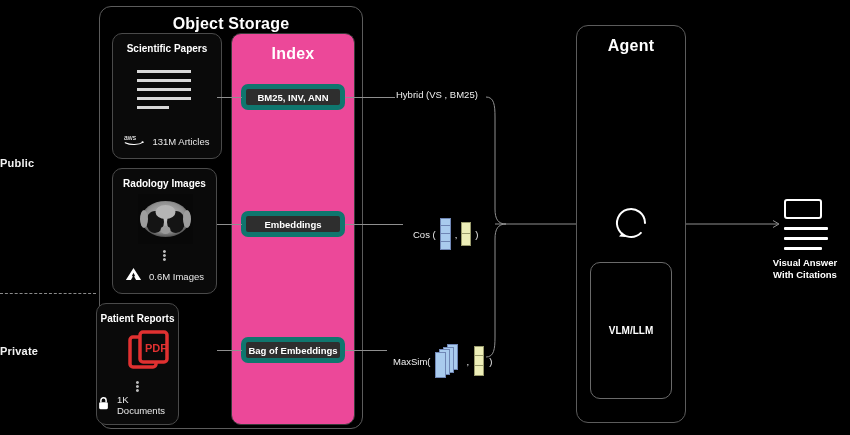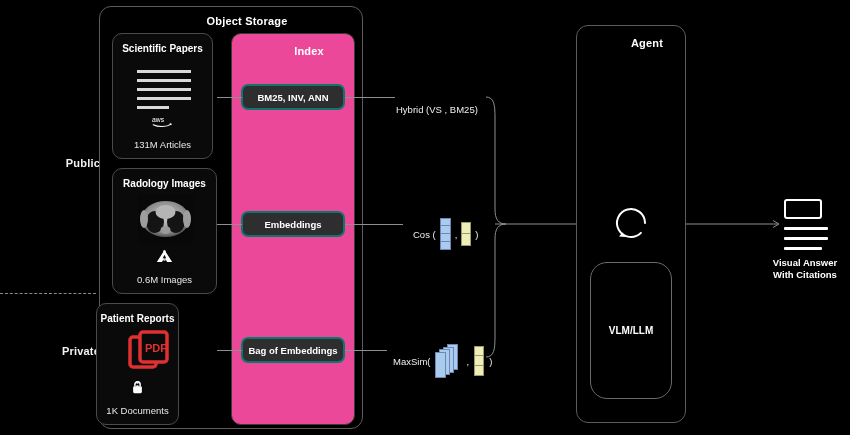--- a/index.html
+++ b/index.html
@@ -9,62 +9,62 @@
     font-family: "Liberation Sans", sans-serif;
     overflow: hidden;
   }
   #stage { position: relative; width: 850px; height: 435px; background: #000; }
 
   .abs { position: absolute; }
 
   
   .zone-label {
     color: #f2f2f2; font-size: 11px; font-weight: bold;
-    letter-spacing: .2px; text-align: right; width: 100px;
+    letter-spacing: .2px; text-align: left; width: 100px;
   }
   .zone-divider {
     left: 0; top: 293px; width: 96px; height: 0;
     border-top: 1px dashed #8a8a8a;
   }
 
   
   .panel {
     border: 1px solid #5c5c5c; border-radius: 12px; background: #000;
   }
   .panel-title {
-    position: absolute; top: 8px; left: 16px; width: 100%;
-    text-align: center; color: #fff; font-size: 11px; font-weight: bold;
+    position: absolute; top: 8px; left: 0; width: 100%;
+    text-align: center; color: #fff; font-size: 16px; font-weight: bold;
     letter-spacing: .2px;
   }
 
   
   .card {
     border: 1px solid #4a4a4a; border-radius: 10px; background: #0a0a0a;
   }
   .card-title {
     position: absolute; top: 9px; left: 0; width: 100%;
     text-align: center; color: #fff; font-size: 10px; font-weight: bold;
   }
   .card-foot {
     position: absolute; bottom: 8px; left: 0; width: 100%;
-    display: flex; align-items: center; justify-content: center; gap: 7px; flex-direction: column;
+    display: flex; align-items: center; justify-content: center; gap: 7px;
   }
   .card-foot-text { color: #e8e8e8; font-size: 9.5px; }
   .vdots {
     position: absolute; left: 0; width: 100%; text-align: center;
     color: #bdbdbd; font-size: 11px; line-height: 4px; letter-spacing: 0;
   }
   .vdots span { display: block; }
 
   
   .index-panel {
     border-radius: 10px; background: #ec4899; border: 1px solid #3a3a3a;
   }
   .pill {
-    position: absolute; border: 2px solid #0f766e; border-radius: 7px;
+    position: absolute; border: 5px solid #0f766e; border-radius: 7px;
     background: #2e2e2e; display: flex; align-items: center;
     justify-content: center; color: #fff; font-size: 9.5px; font-weight: bold;
   }
 
   
   .hline { background: #8f8f8f; height: 1px; }
   .formula {
     color: #efefef; font-size: 9.5px; white-space: nowrap;
     display: flex; align-items: center; gap: 2px;
   }
@@ -103,21 +103,21 @@
 <div id="stage">
 
   <div class="abs zone-label" style="left:0; top:157px;">Public</div>
   <div class="abs zone-divider"></div>
   <div class="abs zone-label" style="left:0; top:345px;">Private</div>
 
   <div class="abs panel" style="left:99px; top:6px; width:264px; height:423px;">
     <div class="panel-title">Object Storage</div>
   </div>
 
-  <div class="abs card" style="left:112px; top:33px; width:101px; height:126px;">
+  <div class="abs card" style="left:112px; top:33px; width:110px; height:126px;">
     <div class="card-title">Scientific Papers</div>
 
     <div class="abs" style="left:24px; top:36px;">
       <div style="width:54px;height:3px;background:#d9d9d9;margin-bottom:6px;"></div>
       <div style="width:54px;height:3px;background:#d9d9d9;margin-bottom:6px;"></div>
       <div style="width:54px;height:3px;background:#d9d9d9;margin-bottom:6px;"></div>
       <div style="width:54px;height:3px;background:#d9d9d9;margin-bottom:6px;"></div>
       <div style="width:32px;height:3px;background:#d9d9d9;"></div>
     </div>
     <div class="card-foot">
@@ -205,21 +205,21 @@
 
   <div class="abs hline" style="left:217px; top:97px; width:25px;"></div>
   <div class="abs hline" style="left:217px; top:224px; width:25px;"></div>
   <div class="abs hline" style="left:217px; top:350px; width:25px;"></div>
 
   <div class="abs hline" style="left:345px; top:97px; width:50px;"></div>
   <div class="abs hline" style="left:345px; top:224px; width:58px;"></div>
   <div class="abs hline" style="left:345px; top:350px; width:42px;"></div>
 
 
-  <div class="abs formula" style="left:396px; top:104px;">
+  <div class="abs formula" style="left:396px; top:89px;">
     <span>Hybrid (VS , BM25)</span>
   </div>
 
   <div class="abs formula" style="left:413px; top:218px;">
     <span>Cos (</span>
     <span class="vec vec-blue" style="margin:0 2px;">
       <span class="vec-cell" style="display:block;width:11px;height:8px;"></span>
       <span class="vec-cell" style="display:block;width:11px;height:8px;border-top:none;"></span>
       <span class="vec-cell" style="display:block;width:11px;height:8px;border-top:none;"></span>
       <span class="vec-cell" style="display:block;width:11px;height:8px;border-top:none;"></span>
@@ -261,21 +261,21 @@
   </div>
 
   <div class="abs search-label" style="left:576px; top:191px;">Search</div>
   <div class="abs" style="left:613px; top:205px;">
     <svg width="36" height="36" viewBox="0 0 36 36">
       <path d="M18 4 a14 14 0 1 1 -9.9 4.1" fill="none" stroke="#ffffff" stroke-width="2" stroke-linecap="round" transform="rotate(135 18 18)"></path>
       <path d="M9.5 27.5 L6 31.5 L12.5 32" fill="#ffffff"></path>
     </svg>
   </div>
 
-  <div class="abs agent-sub" style="left:590px; top:262px; width:82px; height:137px;border-radius:17px;">VLM/LLM</div>
+  <div class="abs agent-sub" style="left:590px; top:262px; width:82px; height:137px;">VLM/LLM</div>
 
   <svg class="abs" style="left:686px; top:216px; width:100px; height:18px;">
     <line x1="0" y1="8" x2="92" y2="8" stroke="#8f8f8f" stroke-width="1"></line>
     <path d="M87 4.5 L93 8 L87 11.5" fill="none" stroke="#8f8f8f" stroke-width="1"></path>
   </svg>
 
   <div class="abs" style="left:784px; top:199px;">
     <div class="out-rect" style="width:38px; height:20px;"></div>
     <div class="out-line" style="width:44px; margin-top:8px;"></div>
     <div class="out-line" style="width:44px; margin-top:7px;"></div>

